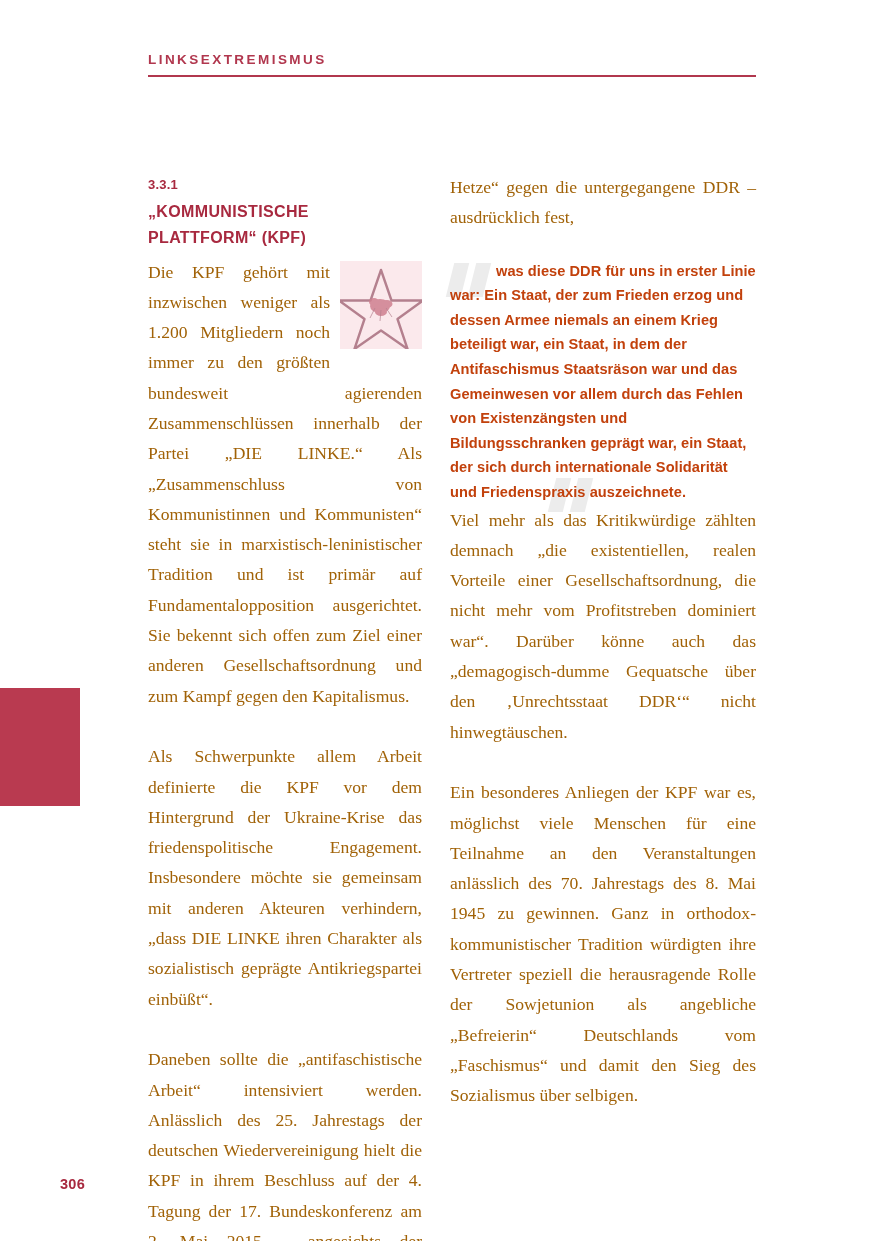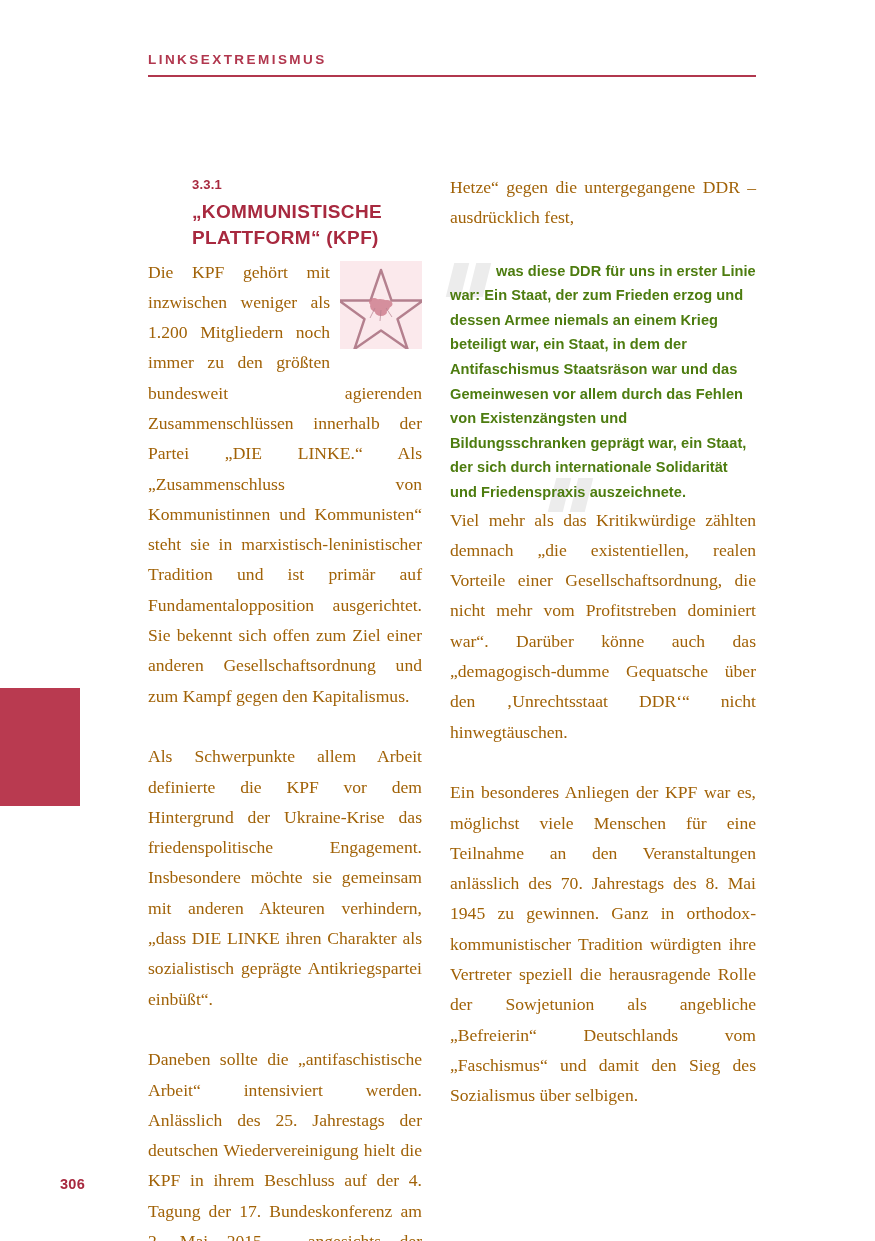--- a/index.html
+++ b/index.html
@@ -70,22 +70,22 @@
   .section-number,
   .section-title {
     font-family: "Liberation Sans", "DejaVu Sans", sans-serif;
     font-weight: 700;
     color: #a8293f;
     font-size: 13.5px;
     line-height: 26.5px;
     letter-spacing: 0.2px;
   }
   .section-number { font-size: 13px; }
-  .section-title  { font-size: 19px; letter-spacing: 0.35px; }
-  .heading-block { margin-bottom: 5px; margin-left: 44px; }
+  .section-title  { font-size: 16px; letter-spacing: 0.35px; }
+  .heading-block { margin-bottom: 5px; }
 
   p.body {
     margin: 0;
     font-size: 17.6px;
     line-height: 30.3px;
     text-align: justify;
     text-justify: inter-word;
     hyphens: manual;
     color: #a16207;
   }
@@ -111,21 +111,21 @@
     margin: 26px 0 0 0;
     padding: 0;
   }
   .pullquote-text {
     position: relative;
     z-index: 2;
     font-family: "Liberation Sans", "DejaVu Sans", sans-serif;
     font-weight: 700;
     font-size: 14.6px;
     line-height: 24.6px;
-    color: #4d7c0f;
+    color: #c2410c;
     text-indent: 46px;
     letter-spacing: 0.05px;
   }
   .qmark {
     position: absolute;
     z-index: 1;
     width: 54px;
     height: 34px;
     pointer-events: none;
   }

